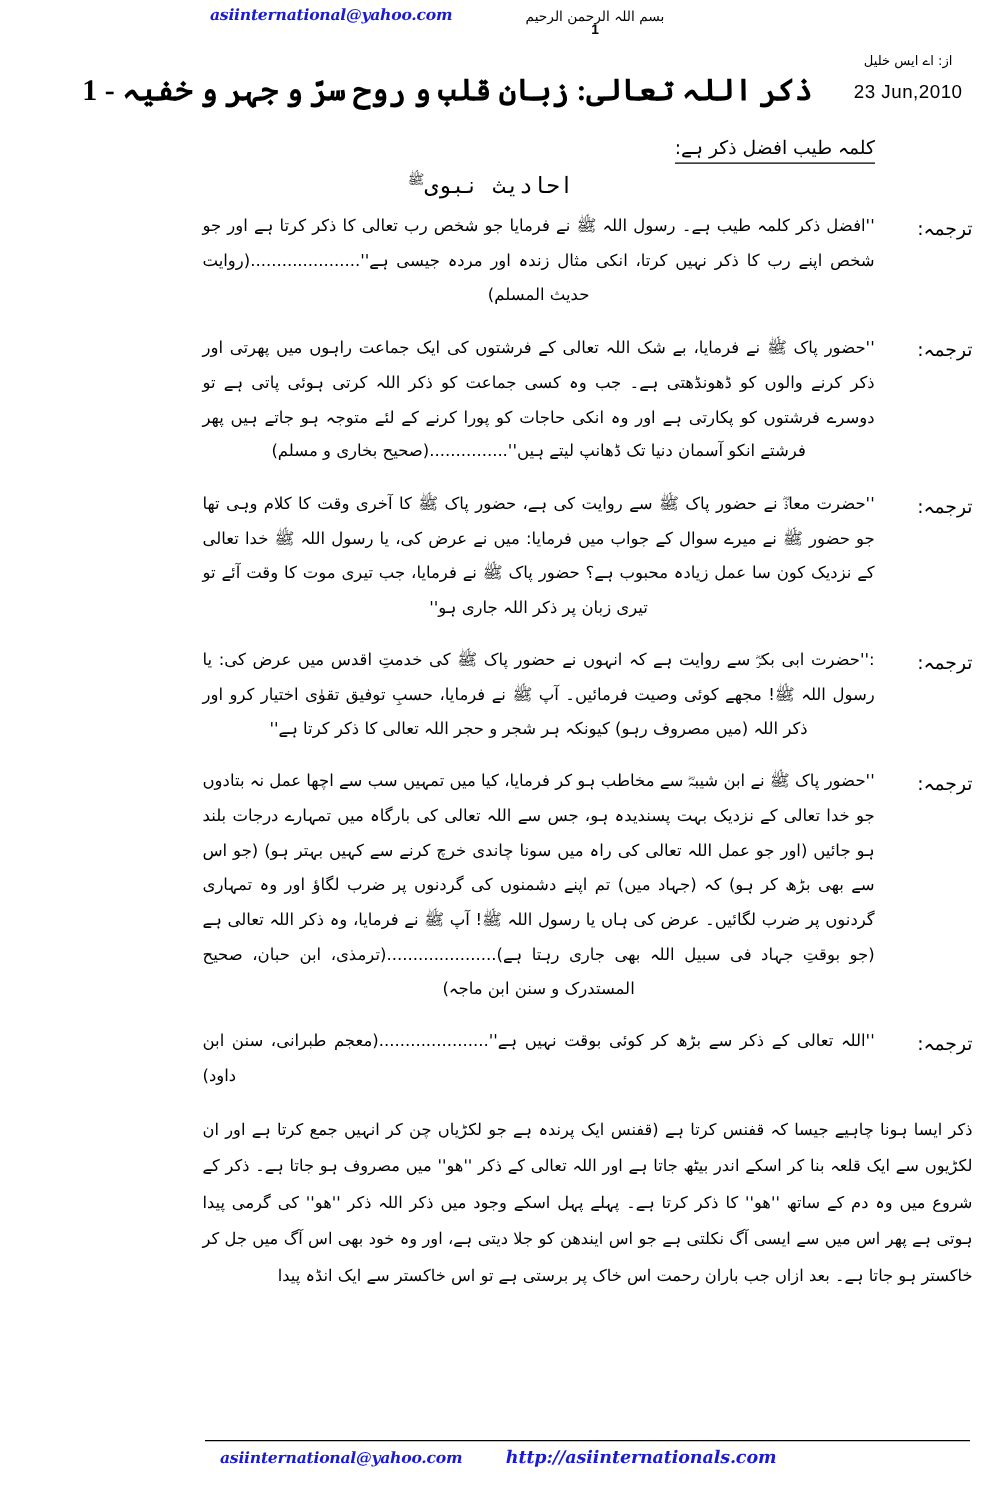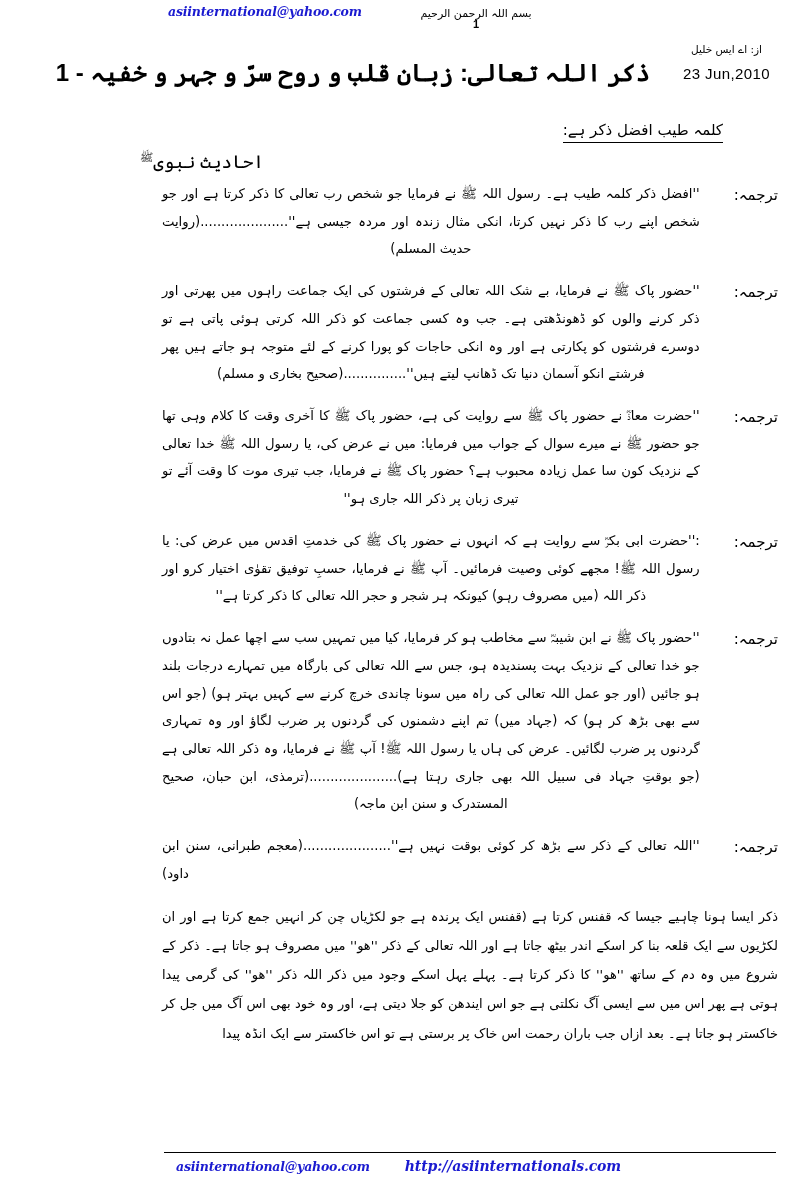--- a/index.html
+++ b/index.html
@@ -96,47 +96,47 @@
     letter-spacing: 0.4px;
     margin-top: 11px;
   }
   .doc-title {
     position: absolute;
     top: 16px;
     right: 150px;
     left: 120px;
     text-align: center;
     direction: rtl;
-    font-family: Liberation Sans, sans-serif;
+    font-family: Liberation Serif, serif;
     font-size: 24px;
     font-weight: bold;
     line-height: 1.25;
     white-space: nowrap;
   }
 
   
   .section-heading {
     direction: rtl;
     text-align: right;
-    padding-right: 77px;
+    padding-right: 100px;
     font-family: "DejaVu Sans", sans-serif;
     font-size: 15px;
     line-height: 1.4;
-    margin-top: 16px;
+    margin-top: 4px;
   }
   .section-heading .underlined {
     display: inline-block;
     border-bottom: 1.4px solid #000;
     padding-bottom: 1px;
   }
   .subsection-heading {
     direction: rtl;
-    text-align: left;
+    text-align: center;
     padding-right: 155px;
-    font-family: Liberation Sans, sans-serif;
+    font-family: Liberation Mono, monospace;
     font-size: 18px;
     line-height: 1.5;
     margin-top: 6px;
   }
   .saw {
     font-size: 11px;
     vertical-align: super;
   }
 
   

